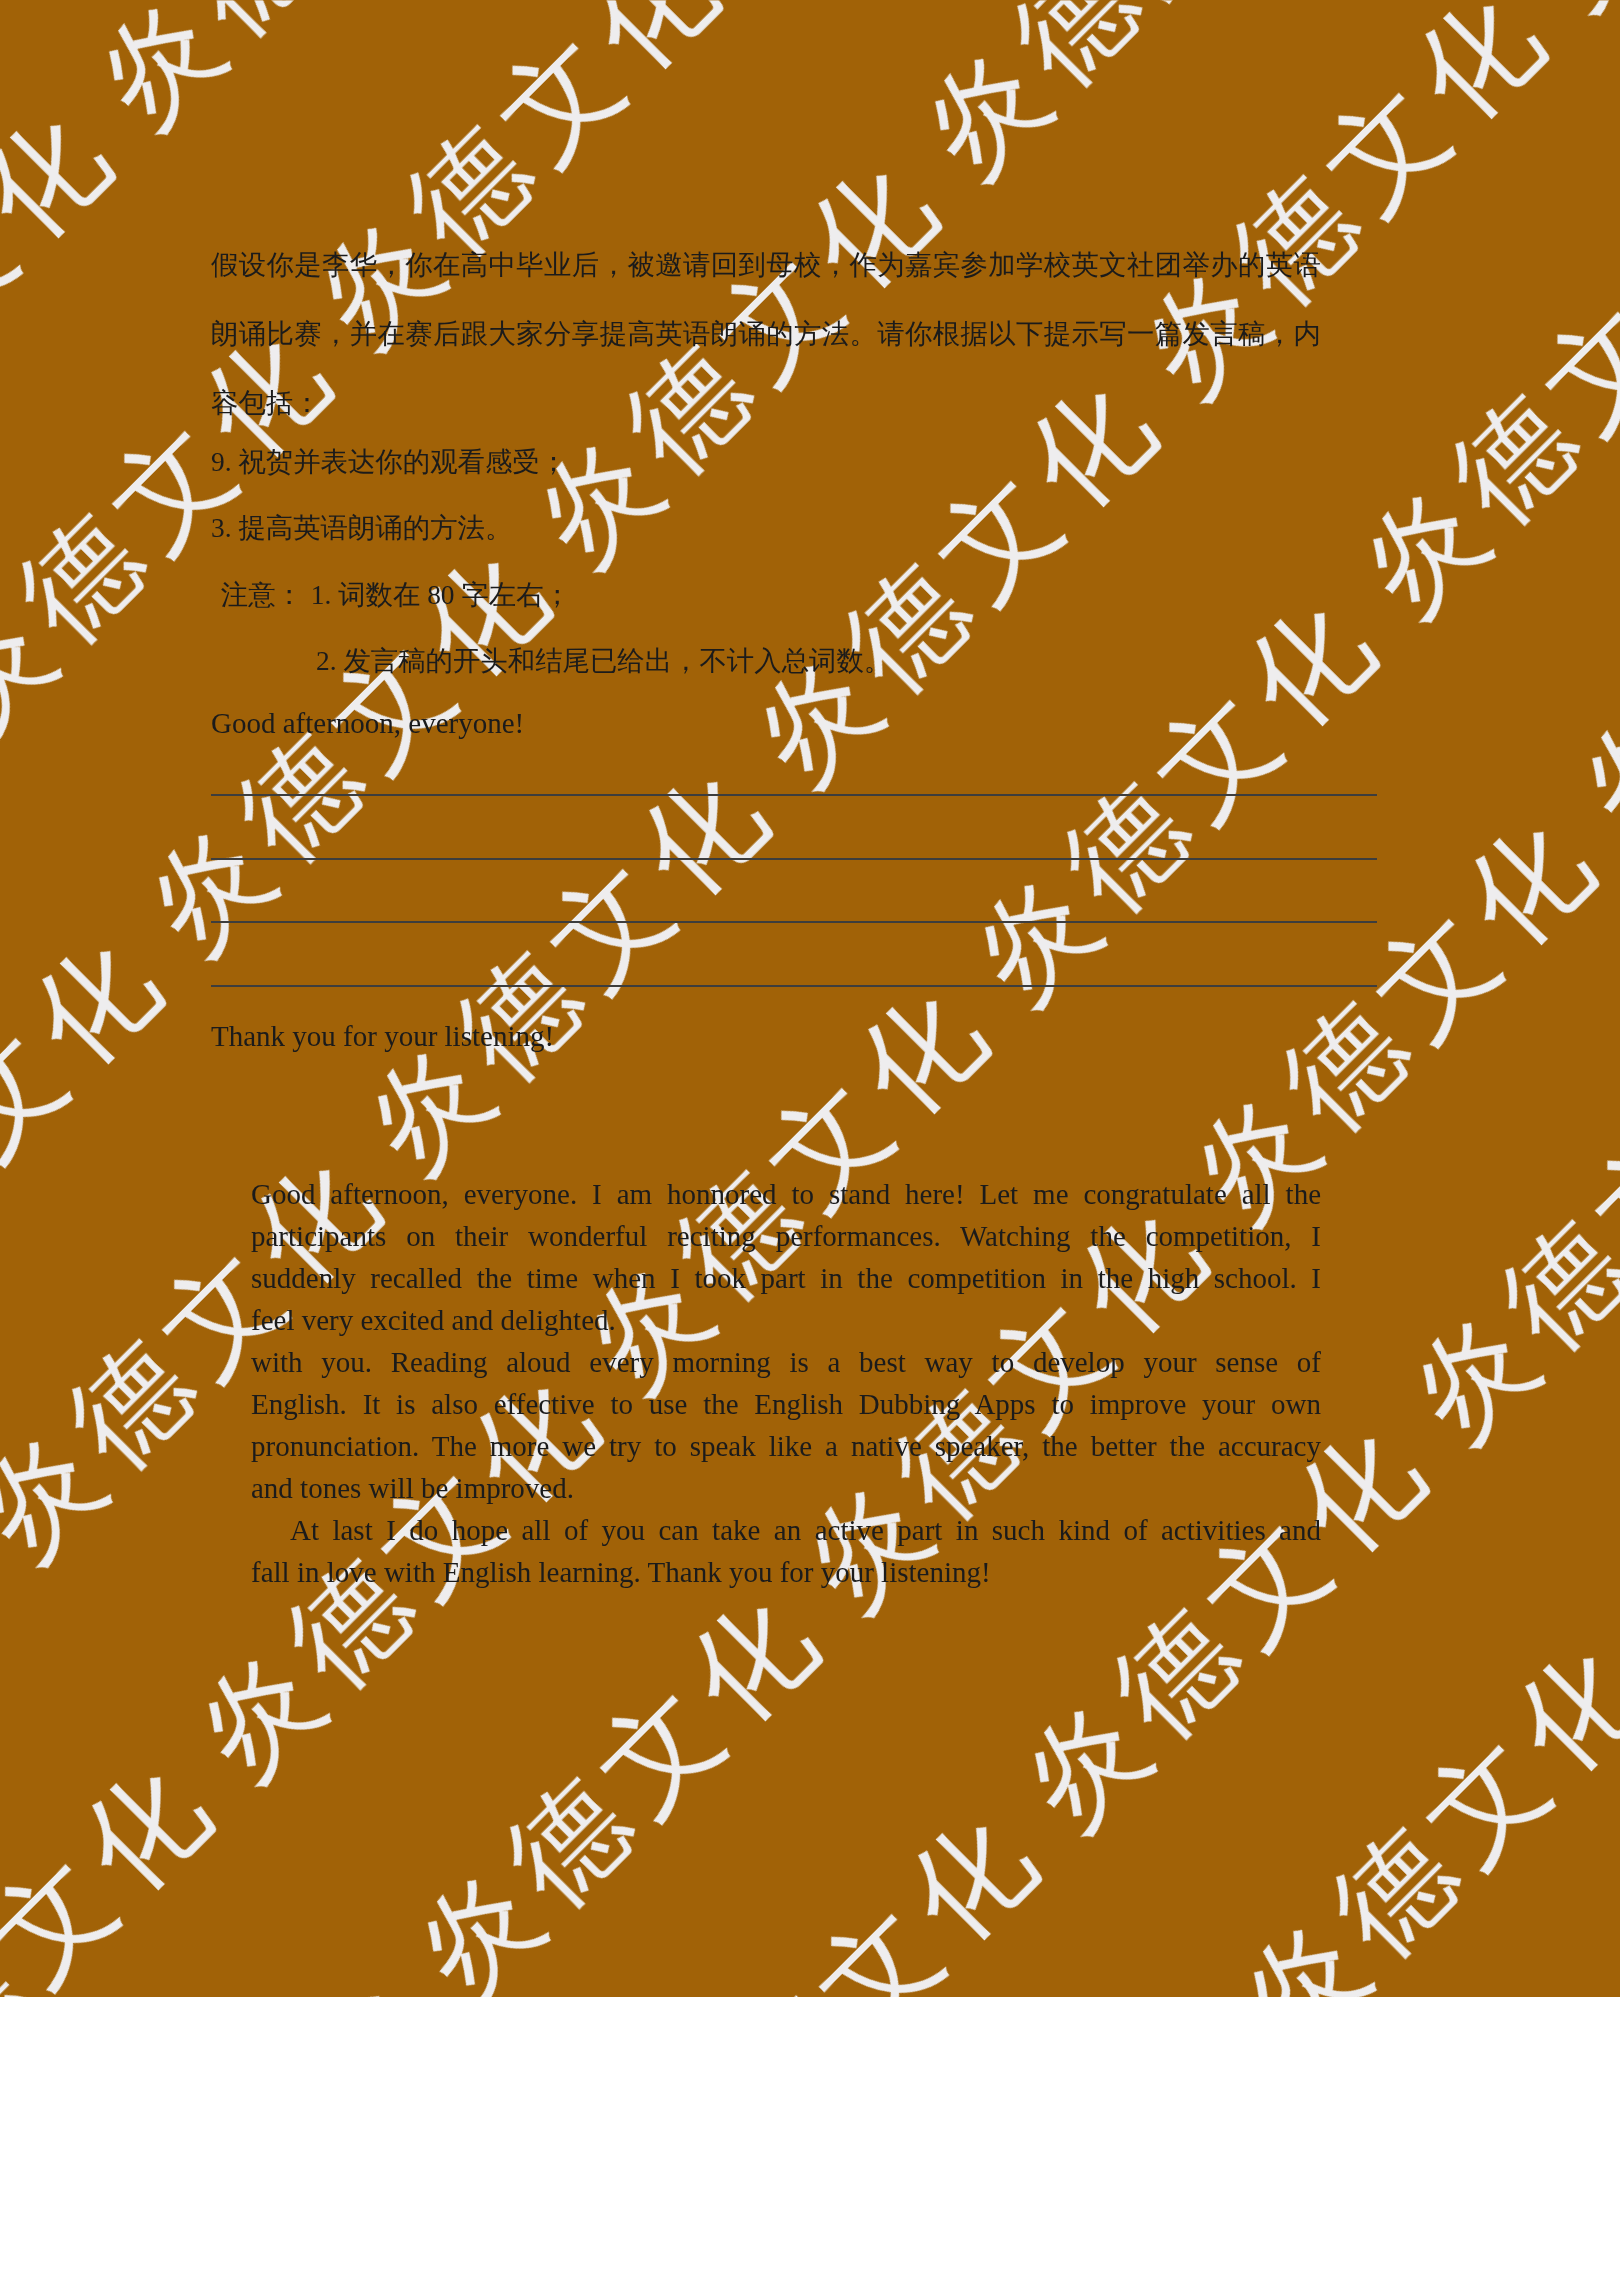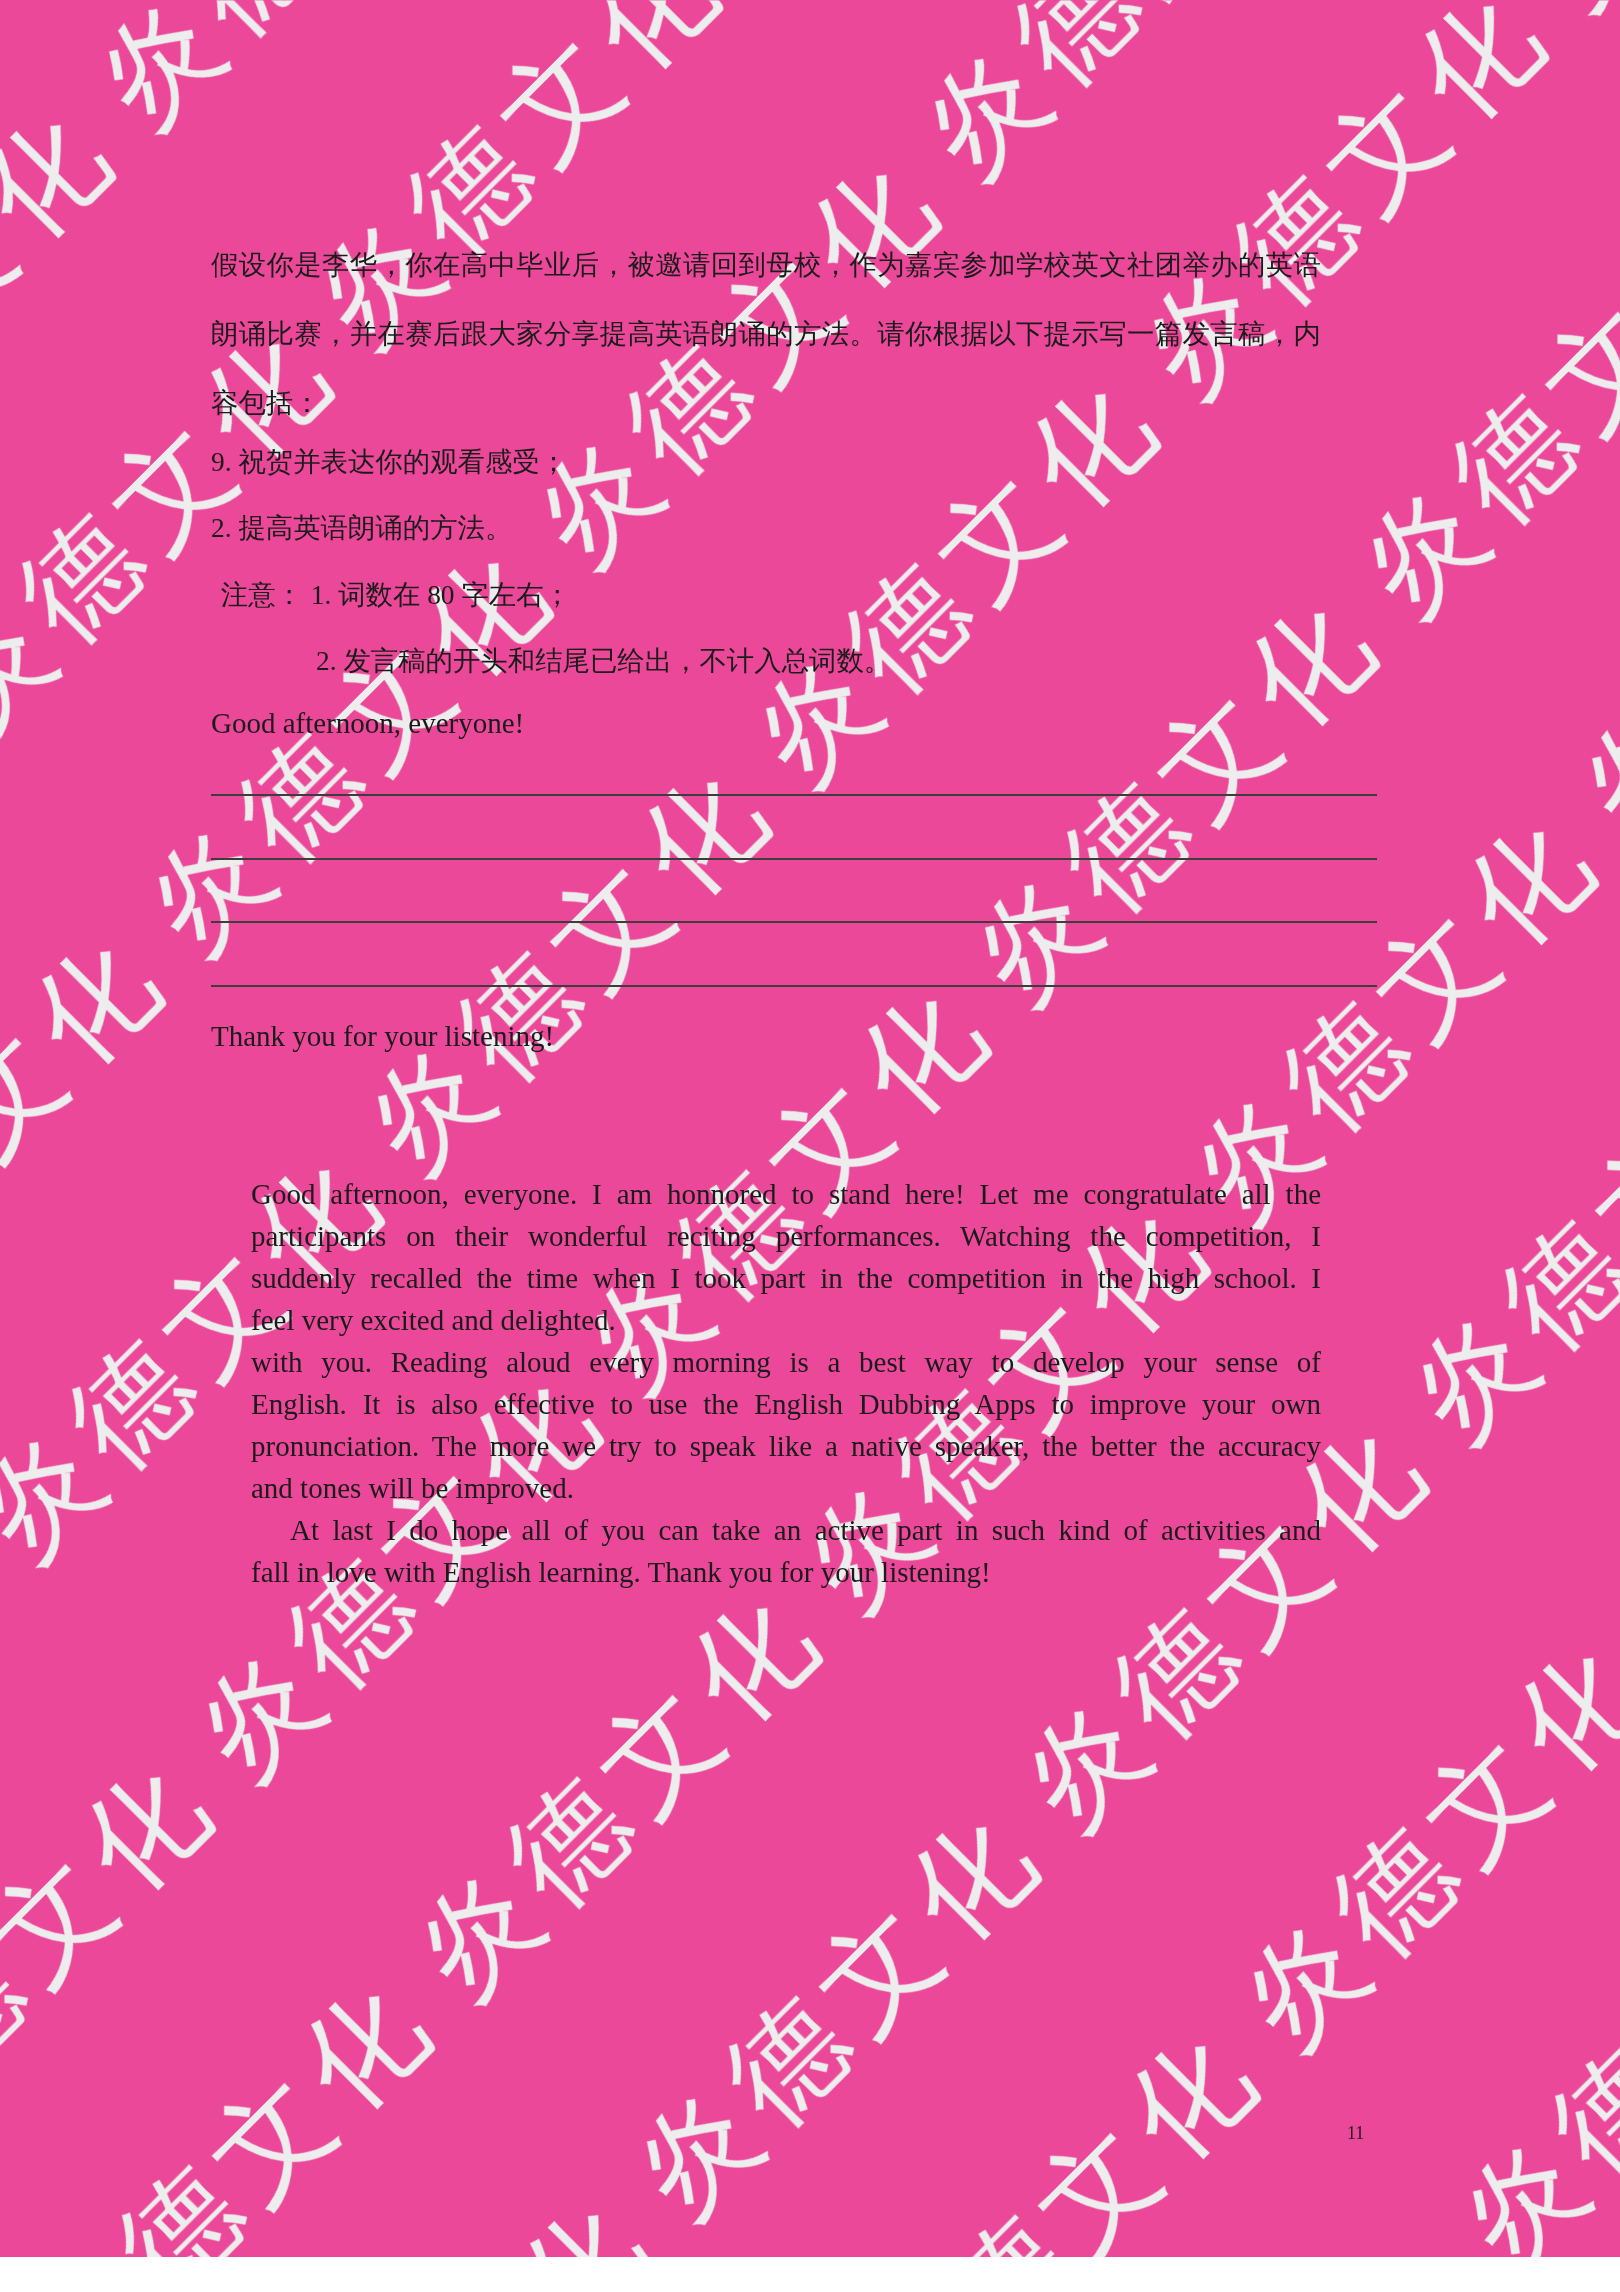--- a/index.html
+++ b/index.html
@@ -1,17 +1,17 @@
 <!DOCTYPE html>
 <html><head>
 <meta charset="utf-8">
 <style>
   html,body { margin:0; padding:0; background:#ffffff; }
   .page {
-    position:relative; width:1620px; height:2257px; background:#ec4899;
+    position:relative; width:1620px; height:1997px; background:#a16207;
     font-family:"Liberation Serif","DejaVu Serif",serif;
     color:#1b1b1b; overflow:hidden;
   }
   .watermark { position:absolute; left:0; top:0; z-index:0; }
   .wm-text { font-size:118px; letter-spacing:14px; font-family:"DejaVu Serif",serif; }
   .intro { position:absolute; top:231px; left:211px; width:1110px;
            font-size:27.4px; line-height:69px; z-index:1; }
   .cn-line { text-align:justify; text-align-last:justify; }
   .cn-line.last { text-align-last:left; }
 
@@ -53,21 +53,21 @@
     <rect width="1653" height="2339" fill="url(#wm)"></rect>
   </svg>
 
   <div class="intro">
       <div class="cn-line">假设你是李华，你在高中毕业后，被邀请回到母校，作为嘉宾参加学校英文社团举办的英语</div>
       <div class="cn-line">朗诵比赛，并在赛后跟大家分享提高英语朗诵的方法。请你根据以下提示写一篇发言稿，内</div>
       <div class="cn-line last">容包括：</div>
     </div>
 
   <div class="cn point1">9. 祝贺并表达你的观看感受；</div>
-  <div class="cn point2">2. 提高英语朗诵的方法。</div>
+  <div class="cn point2">3. 提高英语朗诵的方法。</div>
 
   <div class="cn notes1"><span class="notes-label">注意：</span><span class="note-text">1. 词数在 80 字左右；</span></div>
 
   <div class="cn notes2"><span class="note2-text">2. 发言稿的开头和结尾已给出，不计入总词数。</span></div>
 
   <div class="en opening">Good afternoon, everyone!</div>
 
   <div class="answer-lines">
       <div class="answer-line" style="top: 0px;"></div>
       <div class="answer-line" style="top: 64px;"></div>

